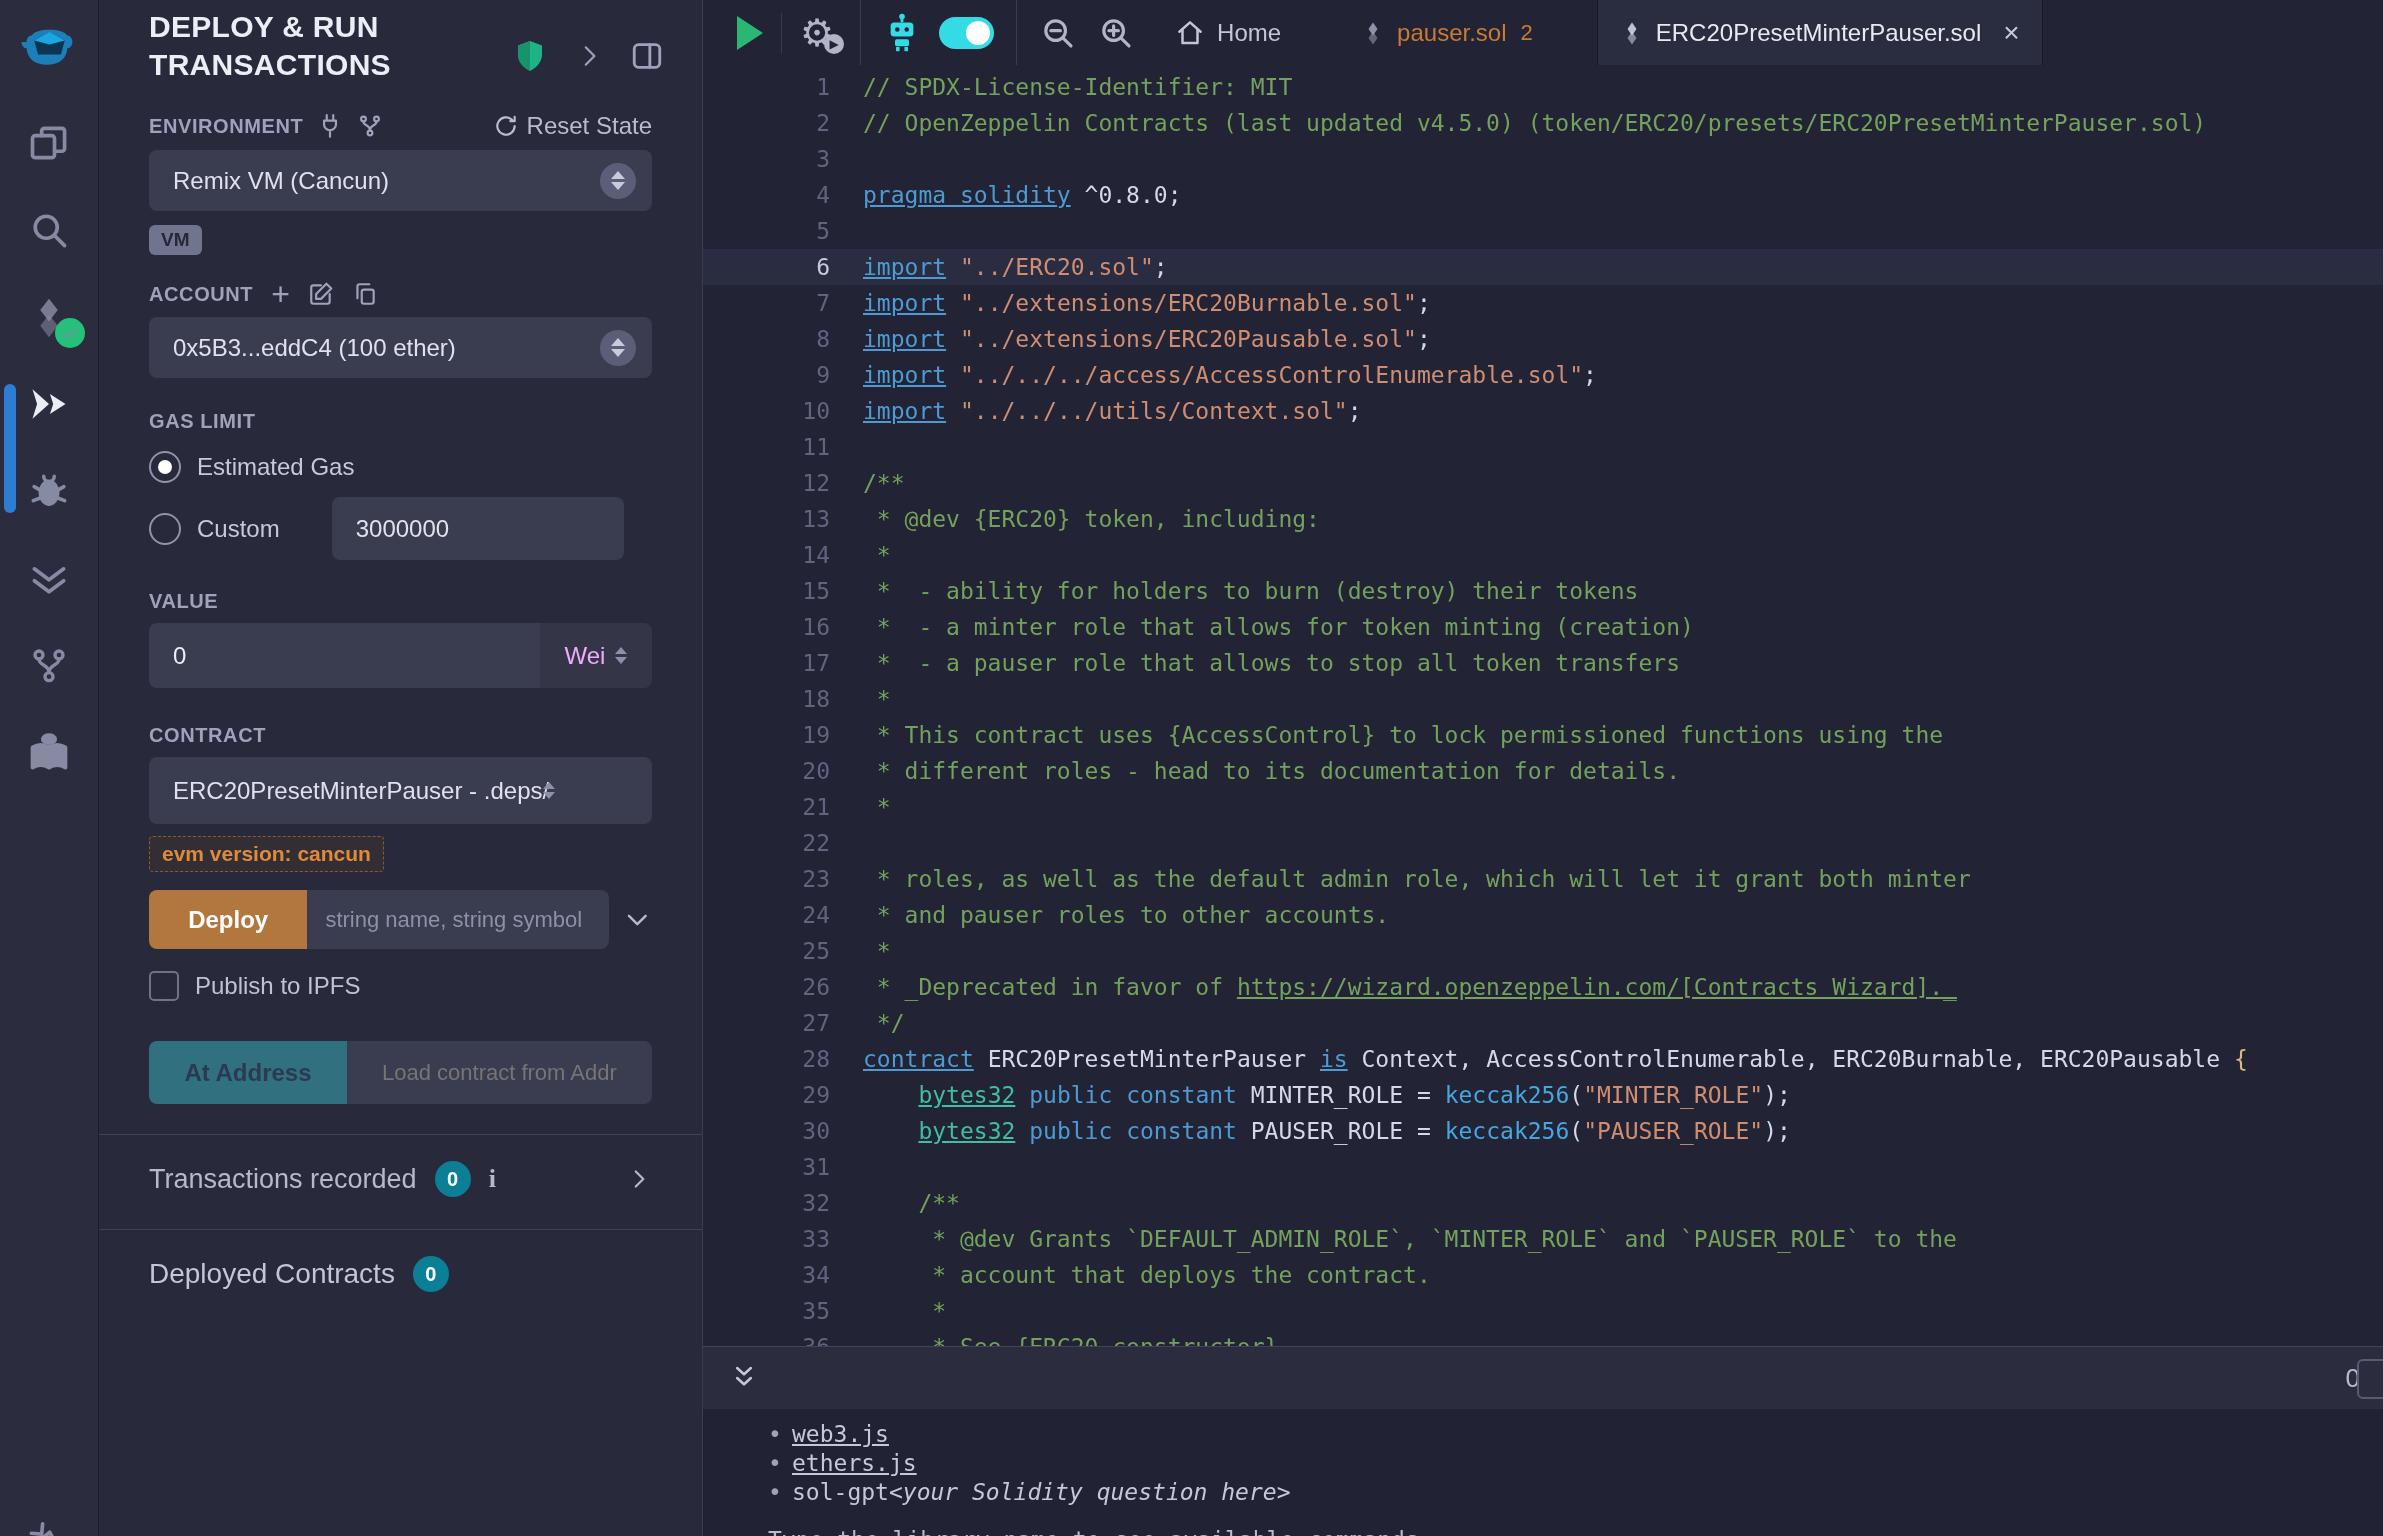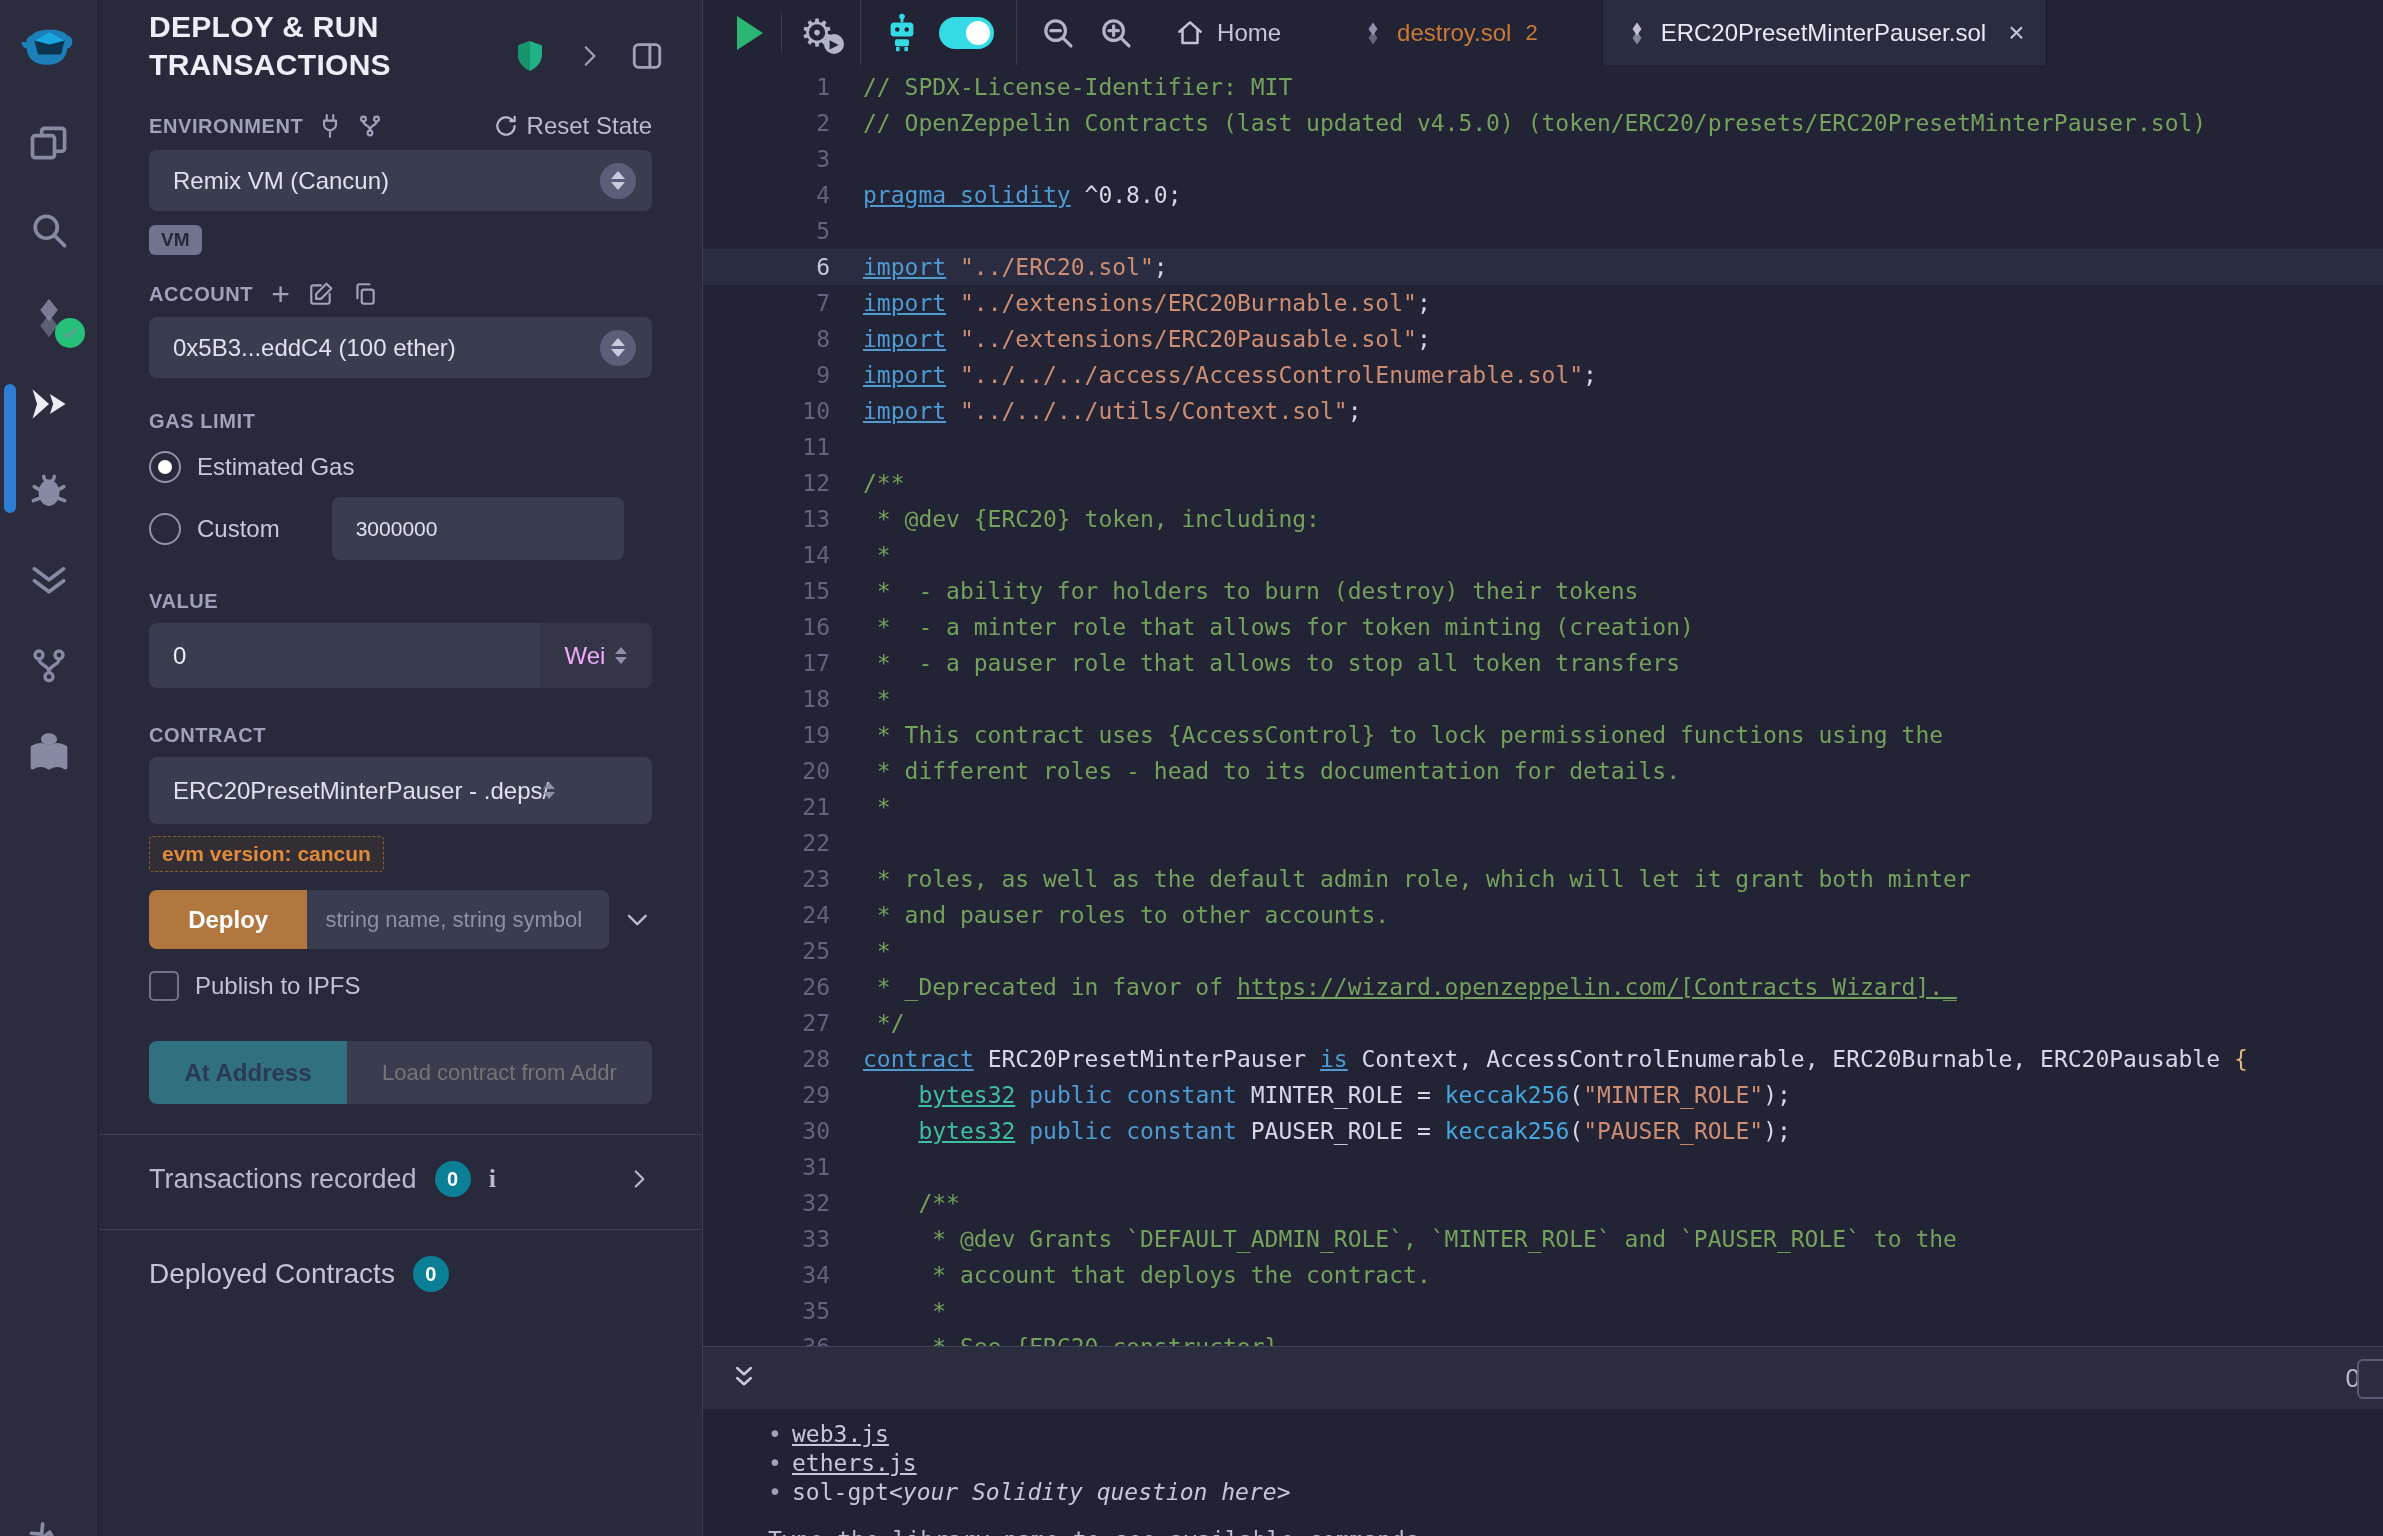--- a/index.html
+++ b/index.html
@@ -35,21 +35,21 @@
   .vm-badge { margin-top:14px; display:inline-block; background:#70748e; color:#262839; font-weight:700;
               font-size:19px; padding:4px 12px; border-radius:6px; }
   .acct-row { margin-top:26px; gap:18px; color:#9fa2ba; }
   .plus { font-size:32px; color:#9fa2ba; line-height:20px; }
   .gas-lbl { margin-top:32px; }
   .radio-row { margin-top:14px; gap:16px; font-size:24px; color:#c7c9da; height:40px; }
   .radio { width:32px; height:32px; border-radius:50%; border:2px solid #9093ab; display:flex; align-items:center; justify-content:center; }
   .radio .dot { width:14px; height:14px; border-radius:50%; background:#ffffff; }
   .custom-row { margin-top:10px; gap:16px; font-size:24px; color:#c7c9da; }
   .custom-input { margin-left:36px; width:292px; height:63px; background:#3a3c4f; border-radius:8px; border:none;
-                  color:#dfe1ee; font-size:21px; padding:0 24px; font-family:"Liberation Sans",sans-serif; }
+                  color:#dfe1ee; font-size:24px; padding:0 24px; font-family:"Liberation Sans",sans-serif; }
   .val-lbl { margin-top:30px; }
   .value-wrap { margin-top:10px; display:flex; height:65px; }
   .value-input { width:391px; background:#3a3c4f; border:none; border-radius:8px 0 0 8px; color:#eceef6;
                  font-size:24px; padding:0 24px; font-family:"Liberation Sans",sans-serif; }
   .unit-box { width:112px; background:#343648; border-radius:0 8px 8px 0; display:flex; align-items:center;
               justify-content:center; gap:10px; font-size:24px; color:#f0abfc; }
   .mini-arrows { display:flex; flex-direction:column; gap:3px; }
   .mini-arrows .u { width:0;height:0;border-left:6px solid transparent;border-right:6px solid transparent;border-bottom:7px solid #8d90a8; }
   .mini-arrows .d { width:0;height:0;border-left:6px solid transparent;border-right:6px solid transparent;border-top:7px solid #8d90a8; }
   .contract-lbl { margin-top:36px; }
@@ -373,21 +373,21 @@
           <path d="M3.5 11L12 3.5 20.5 11"></path>
           <path d="M6 9.5V20h12V9.5"></path>
         </svg>
       <span>Home</span>
     </div>
     <div class="tab mod" style="margin-left:36px;">
       <svg width="24" height="24" viewBox="0 0 24 24" fill="#9a9db5">
         <path d="M12 1.5L7.5 8l4.5 6.5L16.5 8z" opacity=".9"></path>
           <path d="M12 10.5L7.5 17l4.5 6.5 4.5-6.5z" opacity=".55"></path>
       </svg>
-      <span>destroy.sol</span>
+      <span>pauser.sol</span>
       <span class="tbadge">2</span>
     </div>
     <div class="tab active" style="margin-left:42px;">
       <svg width="24" height="24" viewBox="0 0 24 24" fill="#d0d2e2">
         <path d="M12 1.5L7.5 8l4.5 6.5L16.5 8z" opacity=".9"></path>
           <path d="M12 10.5L7.5 17l4.5 6.5 4.5-6.5z" opacity=".55"></path>
       </svg>
       <span>ERC20PresetMinterPauser.sol</span>
       <span class="close">×</span>
     </div>

